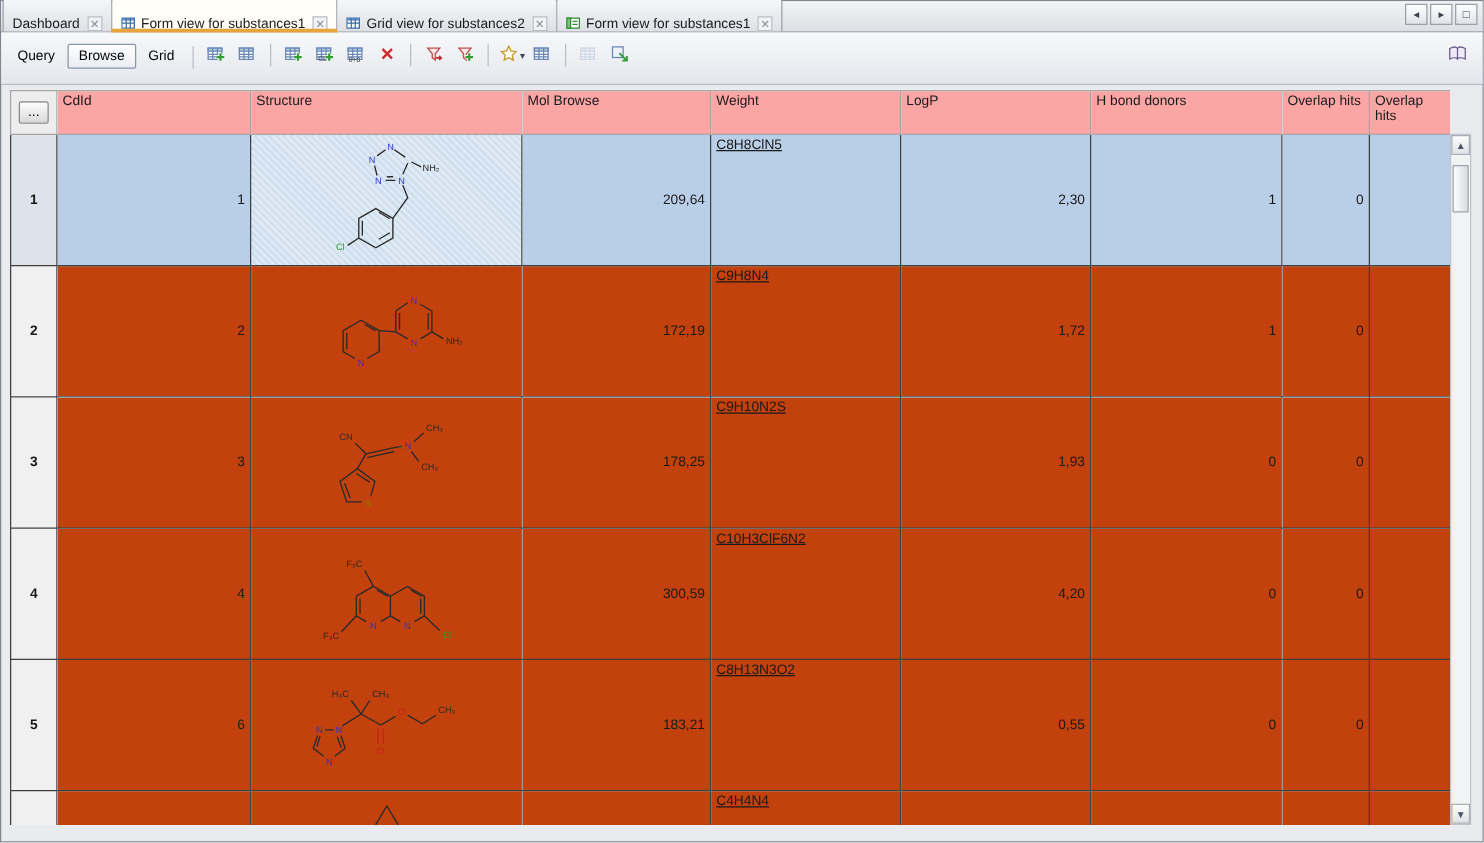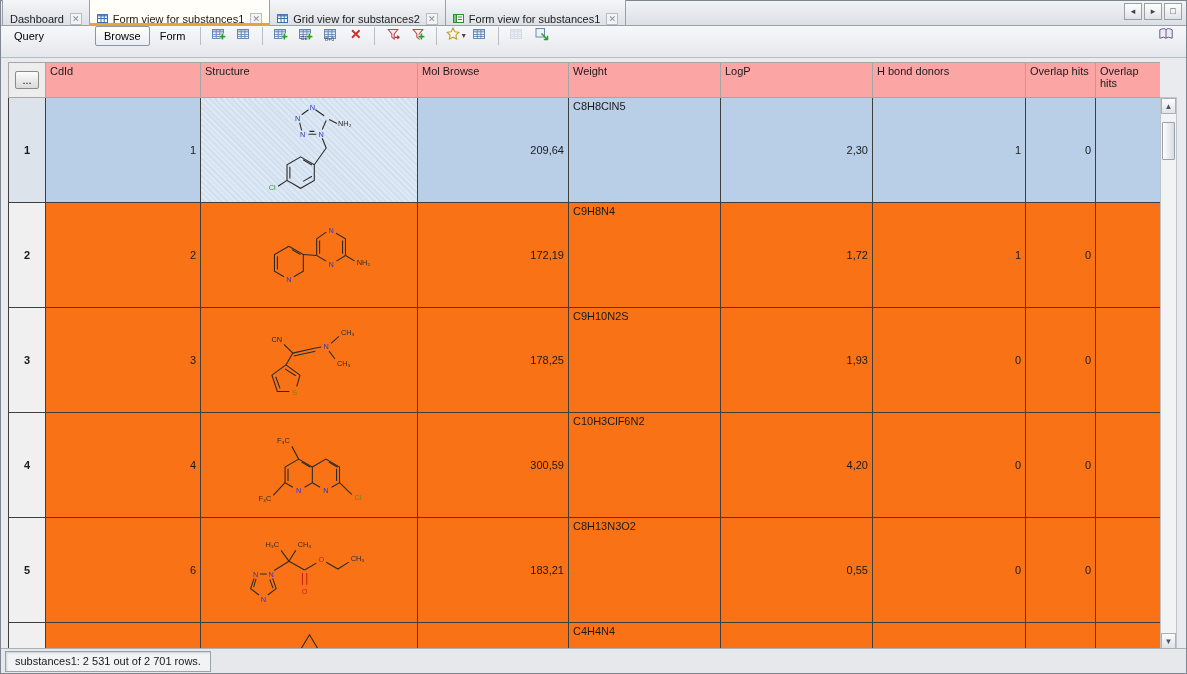--- a/index.html
+++ b/index.html
@@ -24,45 +24,45 @@
   .tab .close { color:#8a8f96; font-size:9px; width:12px; height:12px; line-height:11px;
     text-align:center; margin-left:2px; border:1px solid #b9bec6; background:#f2f3f5; }
   .tab .ticon svg { display:block; }
   .tabspacer { flex:1; }
   .winbtns { display:flex; gap:2px; padding:0 4px 4px 0; align-self:center; }
   .winbtn { width:18px; height:17px; border:1px solid #9aa0a8;
     background:linear-gradient(#ffffff,#dfe3e8); font-size:9px; color:#39404a;
     display:flex; align-items:center; justify-content:center; }
 
   
-  .toolbar { height:32px; display:flex; align-items:center;
+  .toolbar { height:42px; display:flex; align-items:flex-end;
     background:linear-gradient(#f7f8fa,#e4e7ec); border-bottom:1px solid #b6bcc4;
     padding:0 8px 12px 4px; gap:1px; }
   .mode { padding:3px 8px; border:1px solid transparent; background:none; font:inherit; }
-  .mode.active { border:1px solid #8a96a8; background:linear-gradient(#ffffff,#e9edf3); border-radius:2px;margin-left:41px; }
+  .mode.active { border:1px solid #8a96a8; background:linear-gradient(#ffffff,#e9edf3); border-radius:2px; }
   .tsep { width:1px; height:18px; background:#b9bec6; margin:0 5px; display:inline-block; }
   .tbtn { min-width:24px; height:22px; display:flex; align-items:center; justify-content:center;
     border:1px solid transparent; border-radius:2px; background:none; }
   .tbtn.disabled { opacity:.5; }
   .caret { font-size:8px; color:#445; margin-left:1px; }
   .tspacer { flex:1; }
 
   
   .gridarea { flex:1; display:flex; align-items:flex-start; padding:4px 0 0 7px; overflow:hidden; }
   .viewport { width:1152px; height:588px; overflow:hidden; background:#e9ebef; }
   table { border-collapse:collapse; table-layout:fixed; width:1152px; background:#fff; }
   th { background:#fca5a5; border:1px solid #a6a6a6; font-weight:normal; text-align:left;
     vertical-align:top; padding:2px 4px; height:35px; overflow:hidden; }
   th.corner { text-align:center; vertical-align:middle; background:#ededed; }
   .corner-btn { width:24px; height:18px; border:1px solid #8a8a8a; border-radius:2px;
     background:linear-gradient(#fdfdfd,#d9d9d9); font:inherit; line-height:8px; }
-  td { border:1px solid #3f3f3f; padding:0 4px; height:105px; overflow:hidden; background:#f97316; }
+  td { border:1px solid #3f3f3f; padding:0 4px; height:105px; overflow:hidden; background:#c2410c; }
   td.rowhead { background:#f0f0f0; text-align:center; font-weight:bold; }
   td.num { text-align:right; vertical-align:middle; }
-  td.formula { text-align:left; vertical-align:top; padding-top:2px; }
+  td.formula { text-align:left; vertical-align:top; padding-top:2px;text-decoration:underline; }
   td.struct { padding:0; text-align:center; vertical-align:middle; }
   td.struct svg.mol { display:block; width:100%; height:103px; }
   tr.selected td { background:#b9cfe7; }
   tr.selected td.rowhead { background:#dce3ea; }
   tr.selected td.struct { background:#cfdeee;
     background-image:repeating-linear-gradient(45deg, rgba(255,255,255,.38) 0 2px, transparent 2px 4px); }
 
   
   .vscroll { width:17px; height:553px; margin-top:35px; background:#f2f3f5;
     border:1px solid #c0c4ca; display:flex; flex-direction:column; }
@@ -227,21 +227,21 @@
         <button class="winbtn">◂</button>
         <button class="winbtn">▸</button>
         <button class="winbtn">□</button>
       </div>
   </div>
 
   <div class="toolbar">
     <span style="display:flex;align-items:center;gap:1px;">
         <button class="mode">Query</button>
         <button class="mode active">Browse</button>
-        <button class="mode">Form</button>
+        <button class="mode">Grid</button>
       </span>
     <span class="tsep"></span>
     <span style="display:flex;align-items:center;gap:1px;">
         <button class="tbtn">
           <span><svg width="16" height="16" viewBox="0 0 16 16">
               <rect x="1.5" y="3.5" width="11" height="9" fill="#fff" stroke="#6887b3"></rect>
               <rect x="1.5" y="3.5" width="11" height="2.4" fill="#b6cce6" stroke="#6887b3"></rect>
               <path d="M5.2 3.5v9M8.9 3.5v9M1.5 8.4h11M1.5 10.4h11" stroke="#6887b3" fill="none"></path>
               <path d="M11.4 7.6v6M8.4 10.6h6" stroke="#fff" stroke-width="3.4" fill="none"></path>
               <path d="M11.4 7.6v6M8.4 10.6h6" stroke="#2f9e2f" stroke-width="1.8" fill="none"></path>
@@ -465,17 +465,14 @@
     </div>
     <div class="vscroll">
       <div class="sbtn">▲</div>
       <div class="strack">
         <div class="sthumb"></div>
       </div>
       <div class="sbtn">▼</div>
     </div>
   </div>
 
-  <div class="statusbar">
-    <div class="statusbox">substances1: 2 531 out of 2 701 rows.</div>
-  </div>
 
 </div>
 
 </body></html>

